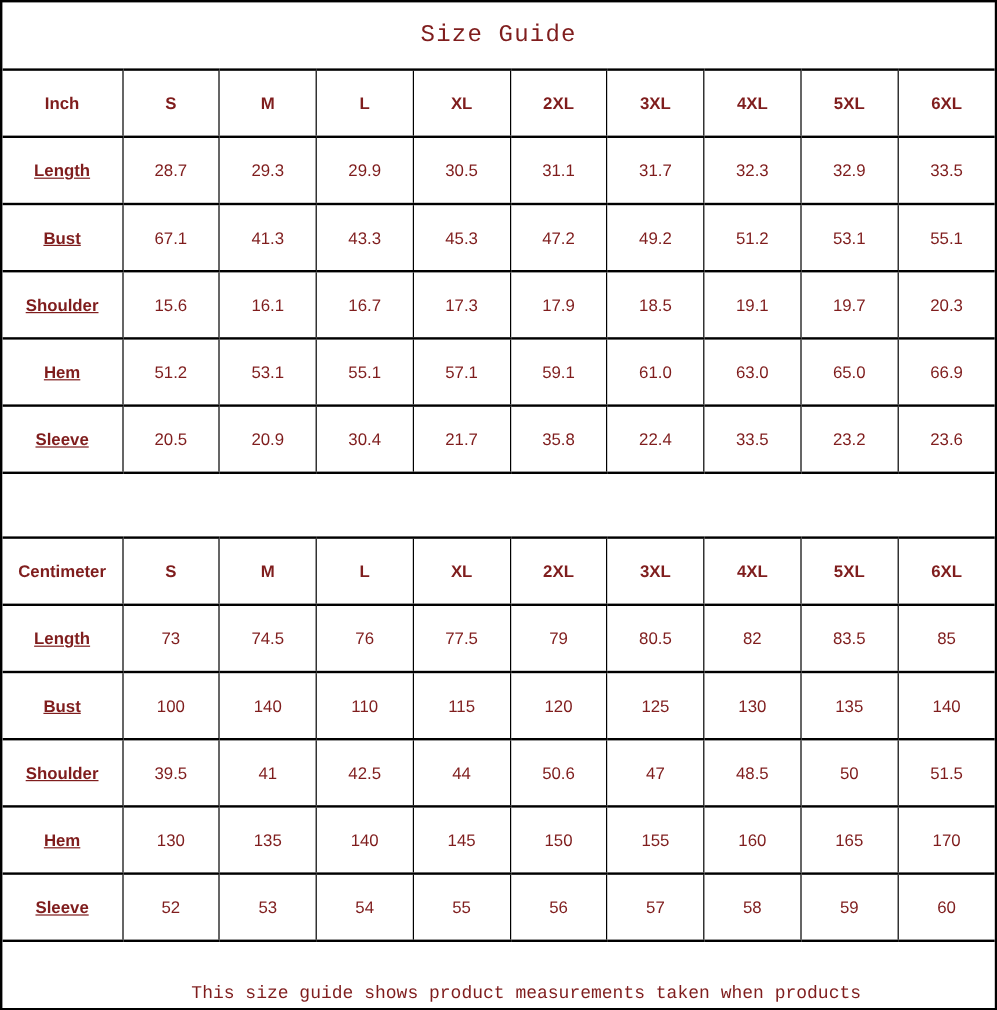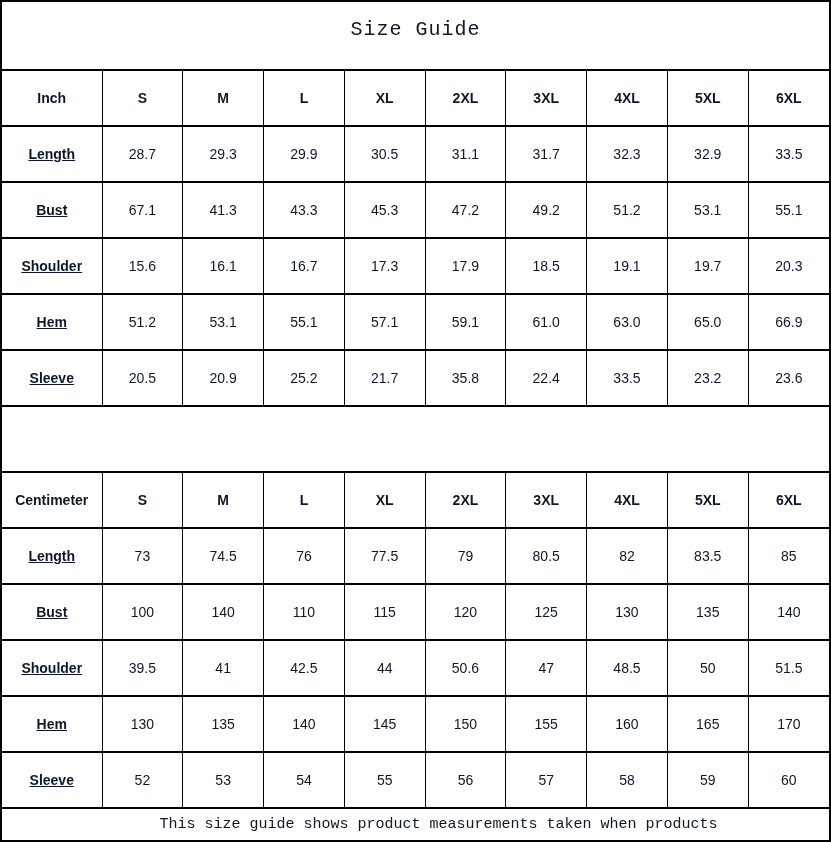--- a/index.html
+++ b/index.html
@@ -6,21 +6,21 @@
     margin: 0;
     padding: 0;
     background: #ffffff;
   }
   .sheet {
     width: 831px;
     height: 842px;
     box-sizing: border-box;
     border: 2px solid #000000;
     background: #ffffff;
-    color: #0f172a;
+    color: #7f1d1d;
     display: flex;
     flex-direction: column;
     overflow: hidden;
   }
   .title-row {
     height: 55px;
     flex: 0 0 55px;
     display: flex;
     align-items: center;
     justify-content: center;
@@ -28,21 +28,20 @@
     font-size: 20px;
     letter-spacing: 1px;
   }
   table.size-table {
     border-collapse: collapse;
     table-layout: fixed;
     width: 100%;
     flex: 0 0 auto;
     font-family: "Liberation Sans", sans-serif;
     font-size: 14px;
-    margin-top: 12px;
   }
   table.size-table col.unit-col { width: 100px; }
   table.size-table th,
   table.size-table td {
     height: 54px;
     text-align: center;
     vertical-align: middle;
     border-left: 1px solid #000000;
     border-right: 1px solid #000000;
     border-top: 2px solid #000000;
@@ -57,22 +56,21 @@
   table.size-table th { font-weight: bold; }
   table.size-table td.row-label { font-weight: bold; text-decoration: underline; }
   .spacer-row {
     height: 52px;
     flex: 0 0 52px;
     background: #ffffff;
   }
   .footer-note {
     flex: 1 1 auto;
     display: flex;
-    flex-direction: column;
-    align-items: center;
+    align-items: flex-end;
     justify-content: center;
     font-family: "Liberation Mono", "DejaVu Sans Mono", monospace;
     font-size: 15px;
     line-height: 1.45;
     text-align: center;
     padding-left: 46px;
   }
 </style>
 </head>
 <body>
@@ -154,21 +152,21 @@
           <td>59.1</td>
           <td>61.0</td>
           <td>63.0</td>
           <td>65.0</td>
           <td>66.9</td>
         </tr>
         <tr>
           <td class="row-label">Sleeve</td>
           <td>20.5</td>
           <td>20.9</td>
-          <td>25.2</td>
+          <td>30.4</td>
           <td>21.7</td>
           <td>35.8</td>
           <td>22.4</td>
           <td>33.5</td>
           <td>23.2</td>
           <td>23.6</td>
         </tr>
       </tbody>
   </table>
 

